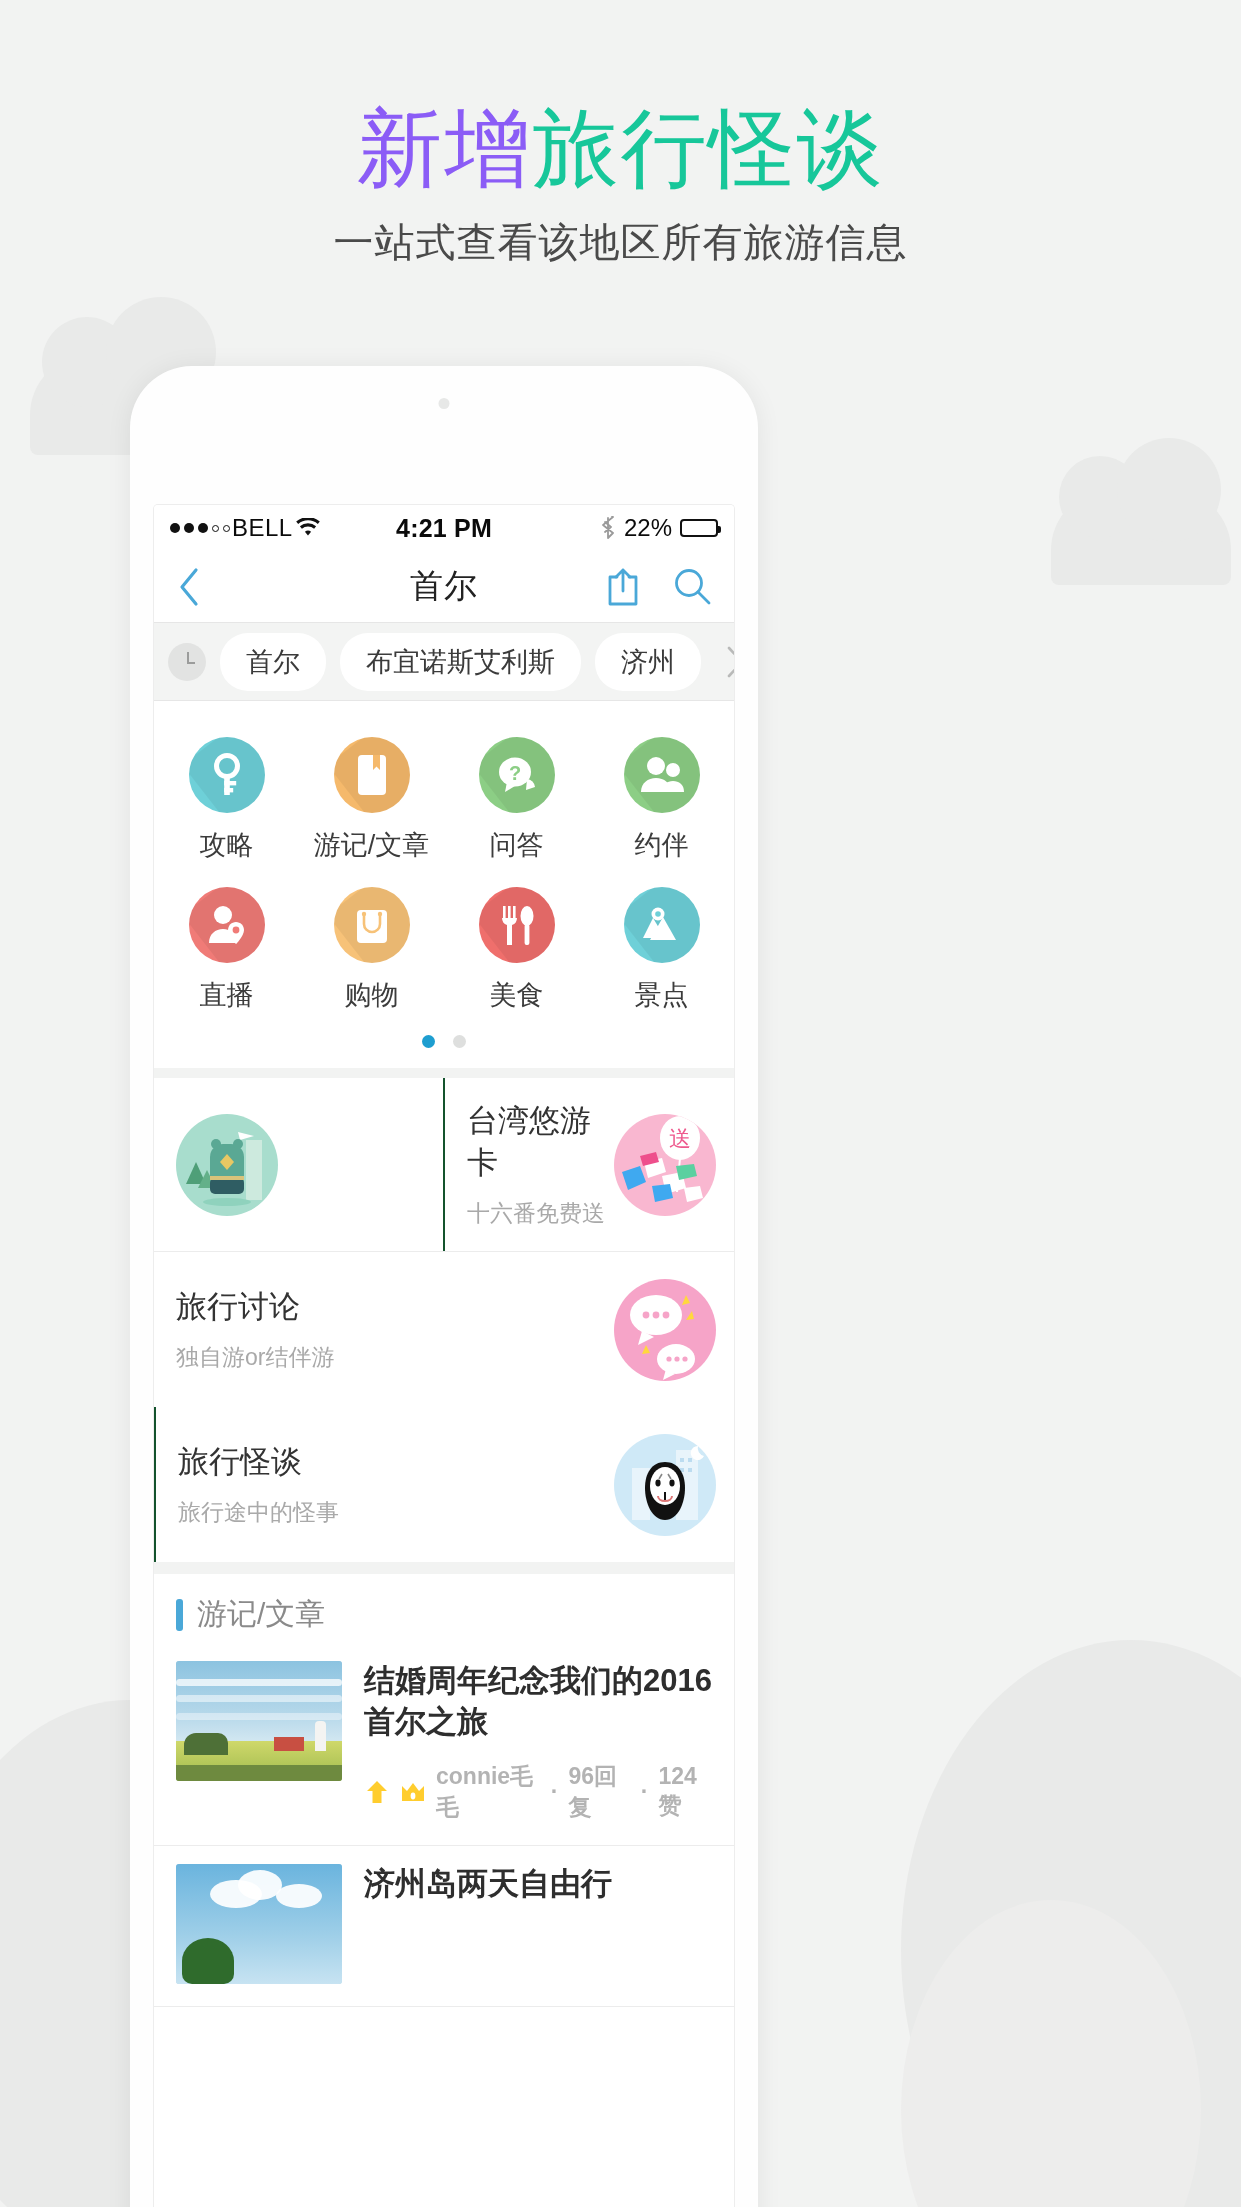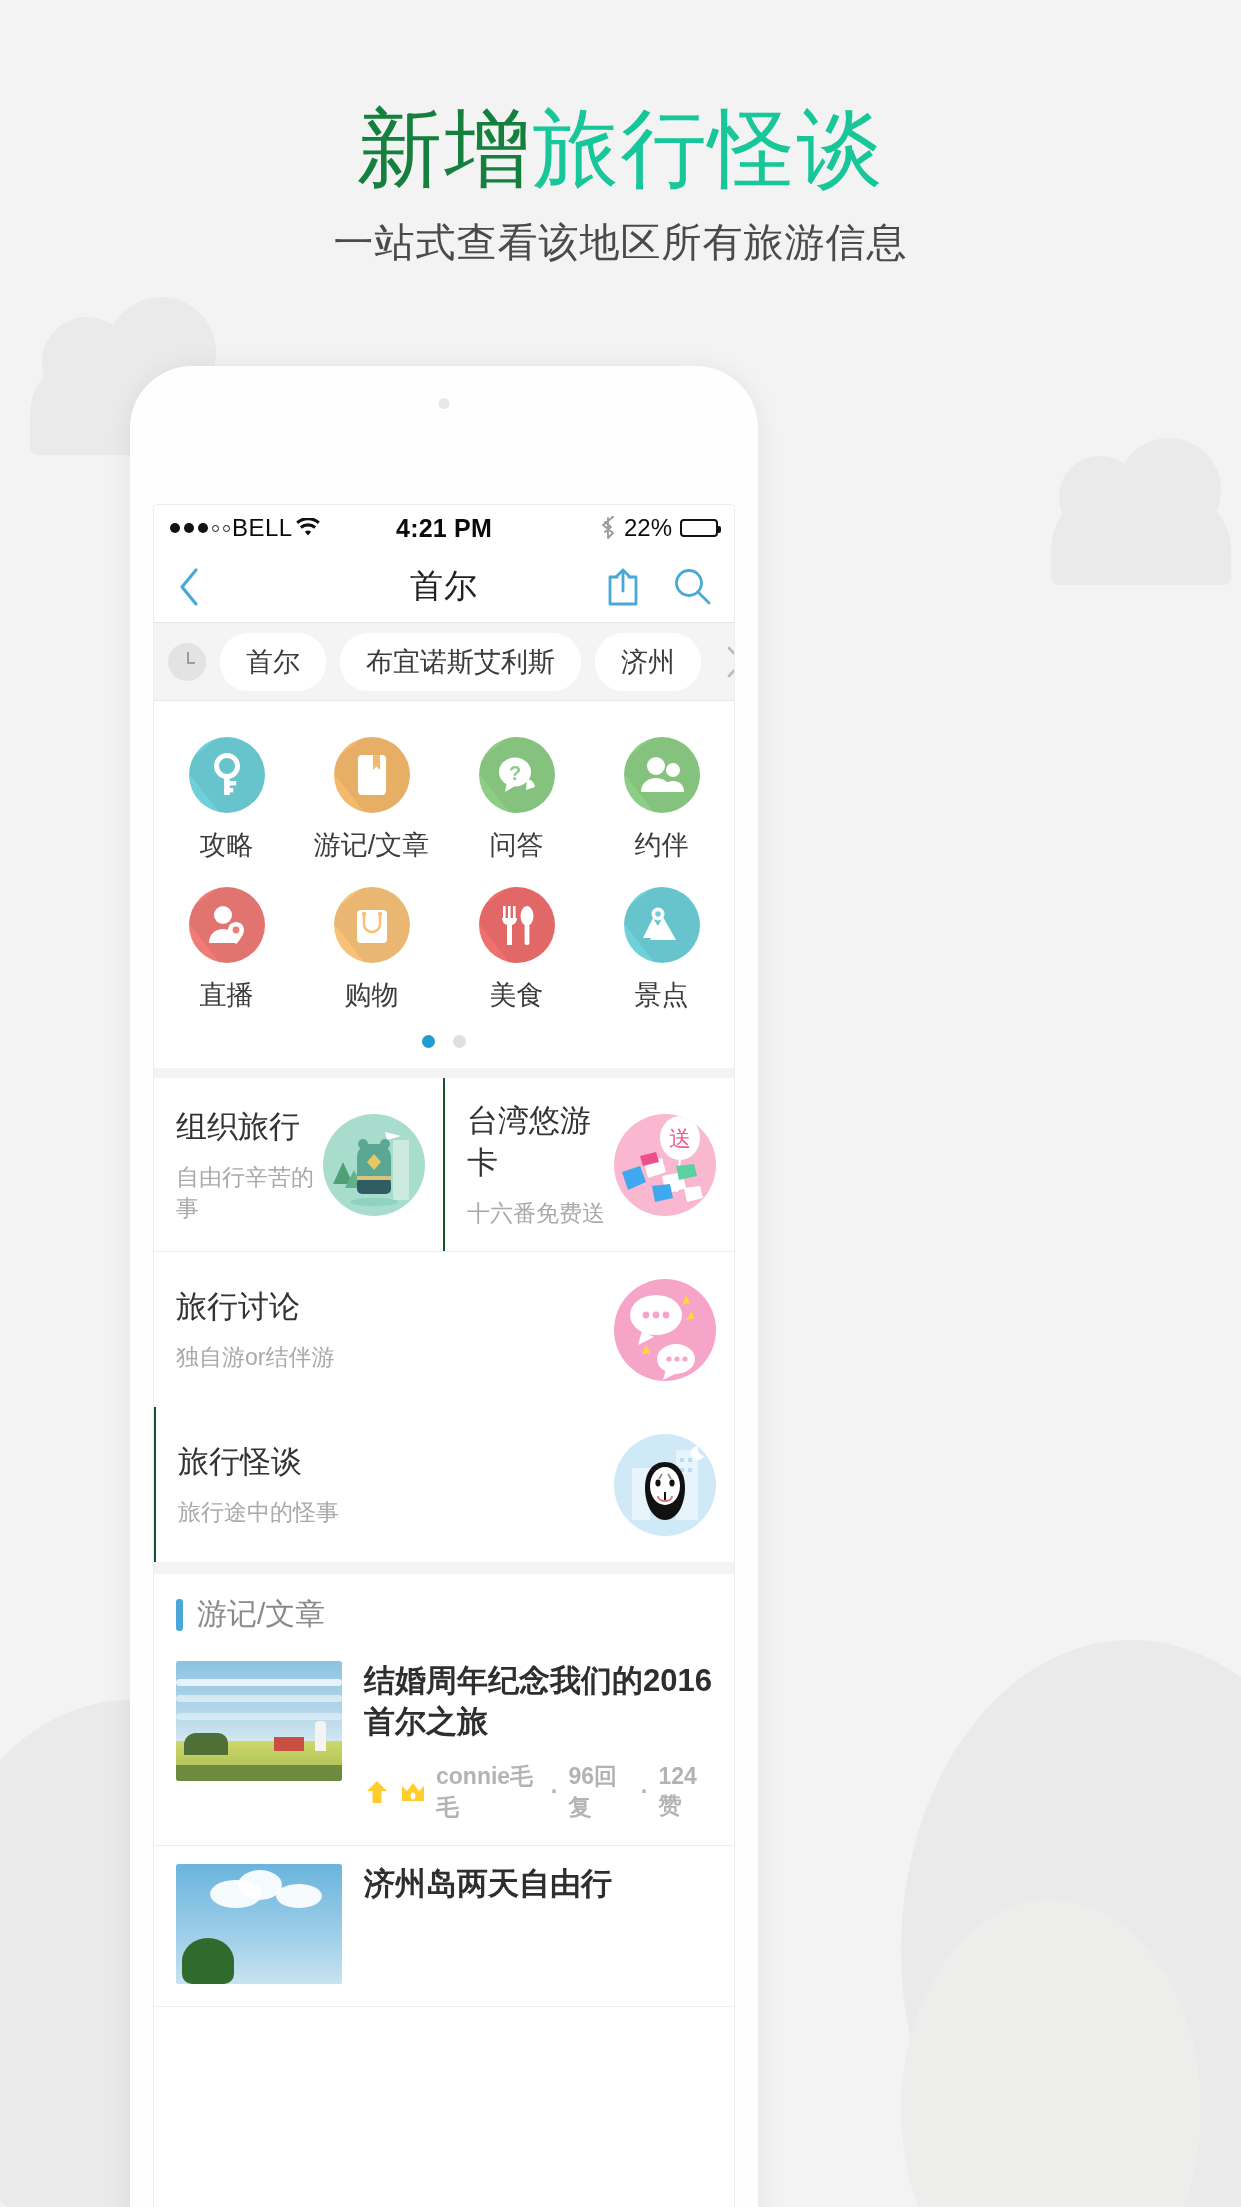--- a/index.html
+++ b/index.html
@@ -50,21 +50,21 @@
 
   
   .headline {
     position: absolute; top: 100px; left: 0; width: 100%;
     text-align: center;
     font-size: 86px; line-height: 1.12;
     letter-spacing: 2px;
     font-weight: 400;
     white-space: nowrap;
   }
-  .headline .dark { color: #15803d; }
+  .headline .dark { color: #8b5cf6; }
   .headline .accent { color: #17c79a; }
   .subtitle {
     position: absolute; top: 215px; left: 0; width: 100%;
     text-align: center;
     font-size: 40px; color: #4a4a4a; letter-spacing: 1px;
     font-weight: 400;
   }
 
   
   .phone {
@@ -443,24 +443,20 @@
       <div class="pager">
         <span class="pg on"></span>
         <span class="pg"></span>
       </div>
     </div>
 
     <div class="cards">
 
       <div class="card-row">
         <div class="card">
-          <div class="card-text">
-            <div class="t">组织旅行</div>
-            <div class="s">自由行辛苦的事</div>
-          </div>
           <div class="card-ill" style="background:#a8ddcd">
             <svg width="102" height="102" viewBox="0 0 102 102">
               <rect x="70" y="26" width="16" height="60" fill="#cdeade"></rect>
               <path d="M10 70l10-22 10 22z" fill="#4f9f78"></path>
               <path d="M22 74l9-18 9 18z" fill="#63b089"></path>
               <path d="M62 18l16 4-14 4z" fill="#fff"></path>
               <rect x="34" y="30" width="34" height="48" rx="13" fill="#5aa894"></rect>
               <rect x="34" y="64" width="34" height="16" rx="5" fill="#2f5d63"></rect>
               <rect x="34" y="62" width="34" height="4" fill="#d8c37a"></rect>
               <path d="M51 40l7 8-7 8-7-8z" fill="#e8c863"></path>

